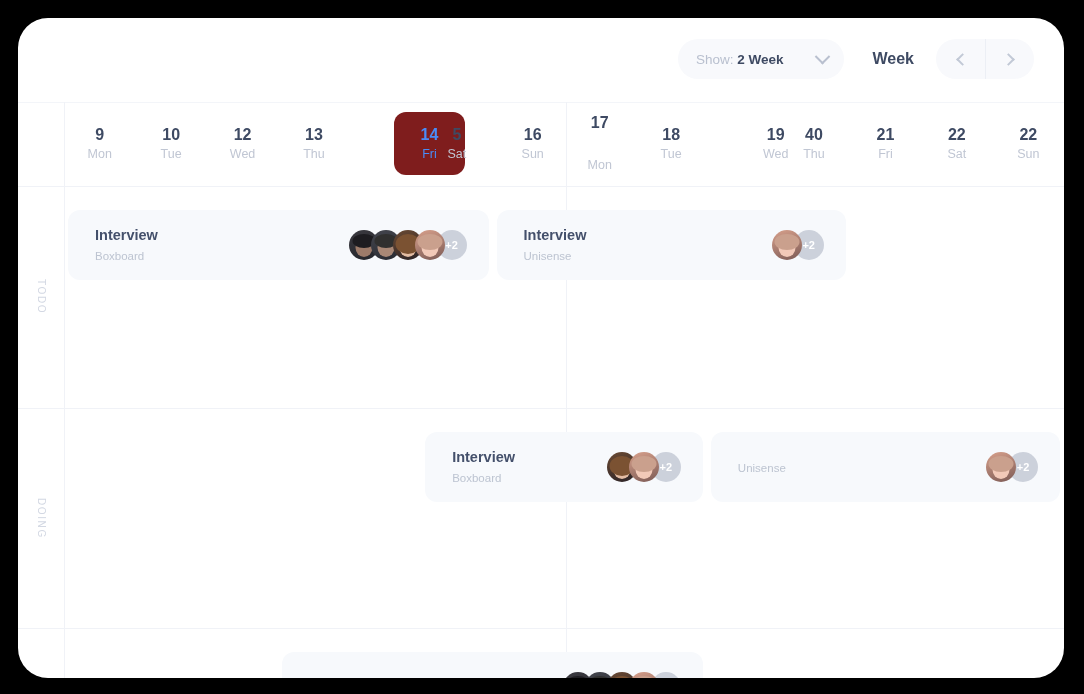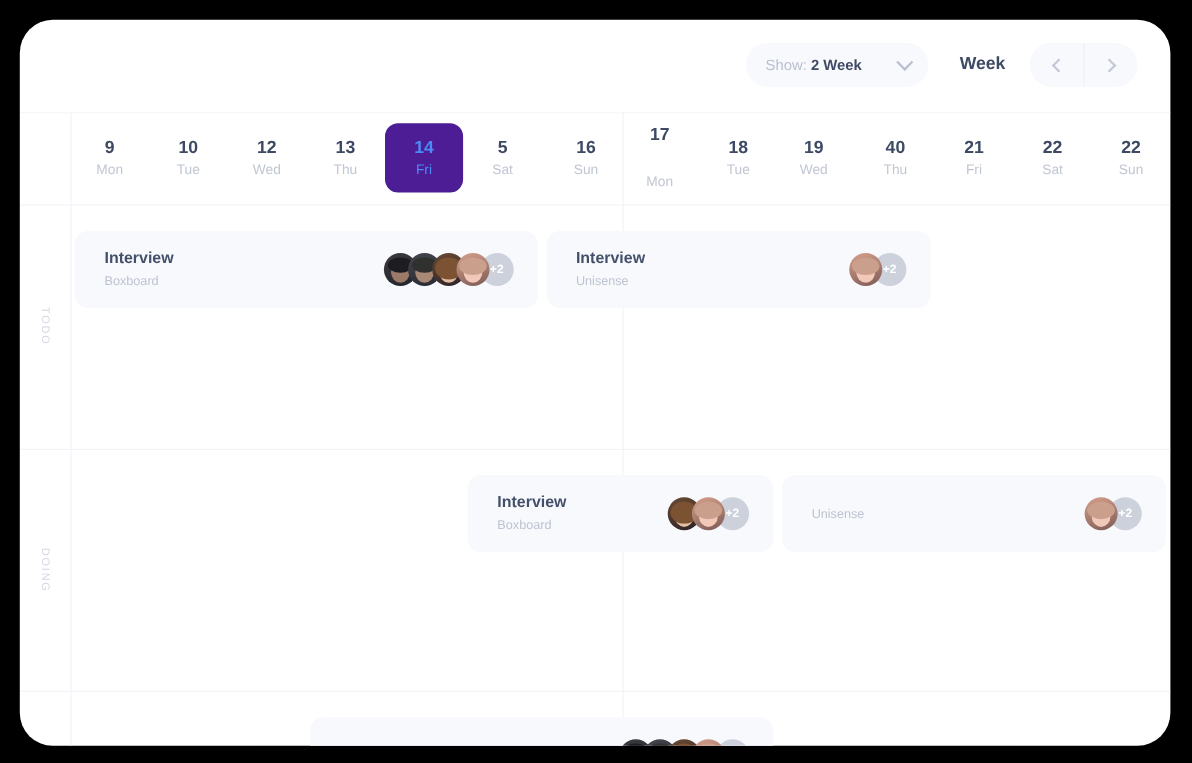--- a/index.html
+++ b/index.html
@@ -164,21 +164,21 @@
     font-size: 16px;
     font-weight: bold;
     color: #3e4a63;
     line-height: 21px;
   }
   .day-cell .dname {
     font-size: 12.5px;
     color: #c0c6d3;
     line-height: 19px;
   }
-  .day-cell.selected { background: #4c1d95; }
+  .day-cell.selected { background: #7f1d1d; margin-left: 44px; }
   .day-cell.selected .dnum,
   .day-cell.selected .dname { color: #4a8cf7; }
 
   
   .row-sep {
     position: absolute;
     left: 0;
     width: 1046px; height: 1px;
     background: #f0f2f7;
   }
@@ -356,21 +356,21 @@
           <div class="dname">Sun</div>
         </div>
         <div class="day-cell" style="left: 500px; justify-content: space-between;">
           <div class="dnum">17</div>
           <div class="dname">Mon</div>
         </div>
         <div class="day-cell" style="left: 571.429px;">
           <div class="dnum">18</div>
           <div class="dname">Tue</div>
         </div>
-        <div class="day-cell" style="left: 640px;">
+        <div class="day-cell" style="left: 676px;">
           <div class="dnum">19</div>
           <div class="dname">Wed</div>
         </div>
         <div class="day-cell" style="left: 714.286px;">
           <div class="dnum">40</div>
           <div class="dname">Thu</div>
         </div>
         <div class="day-cell" style="left: 785.714px;">
           <div class="dnum">21</div>
           <div class="dname">Fri</div>

